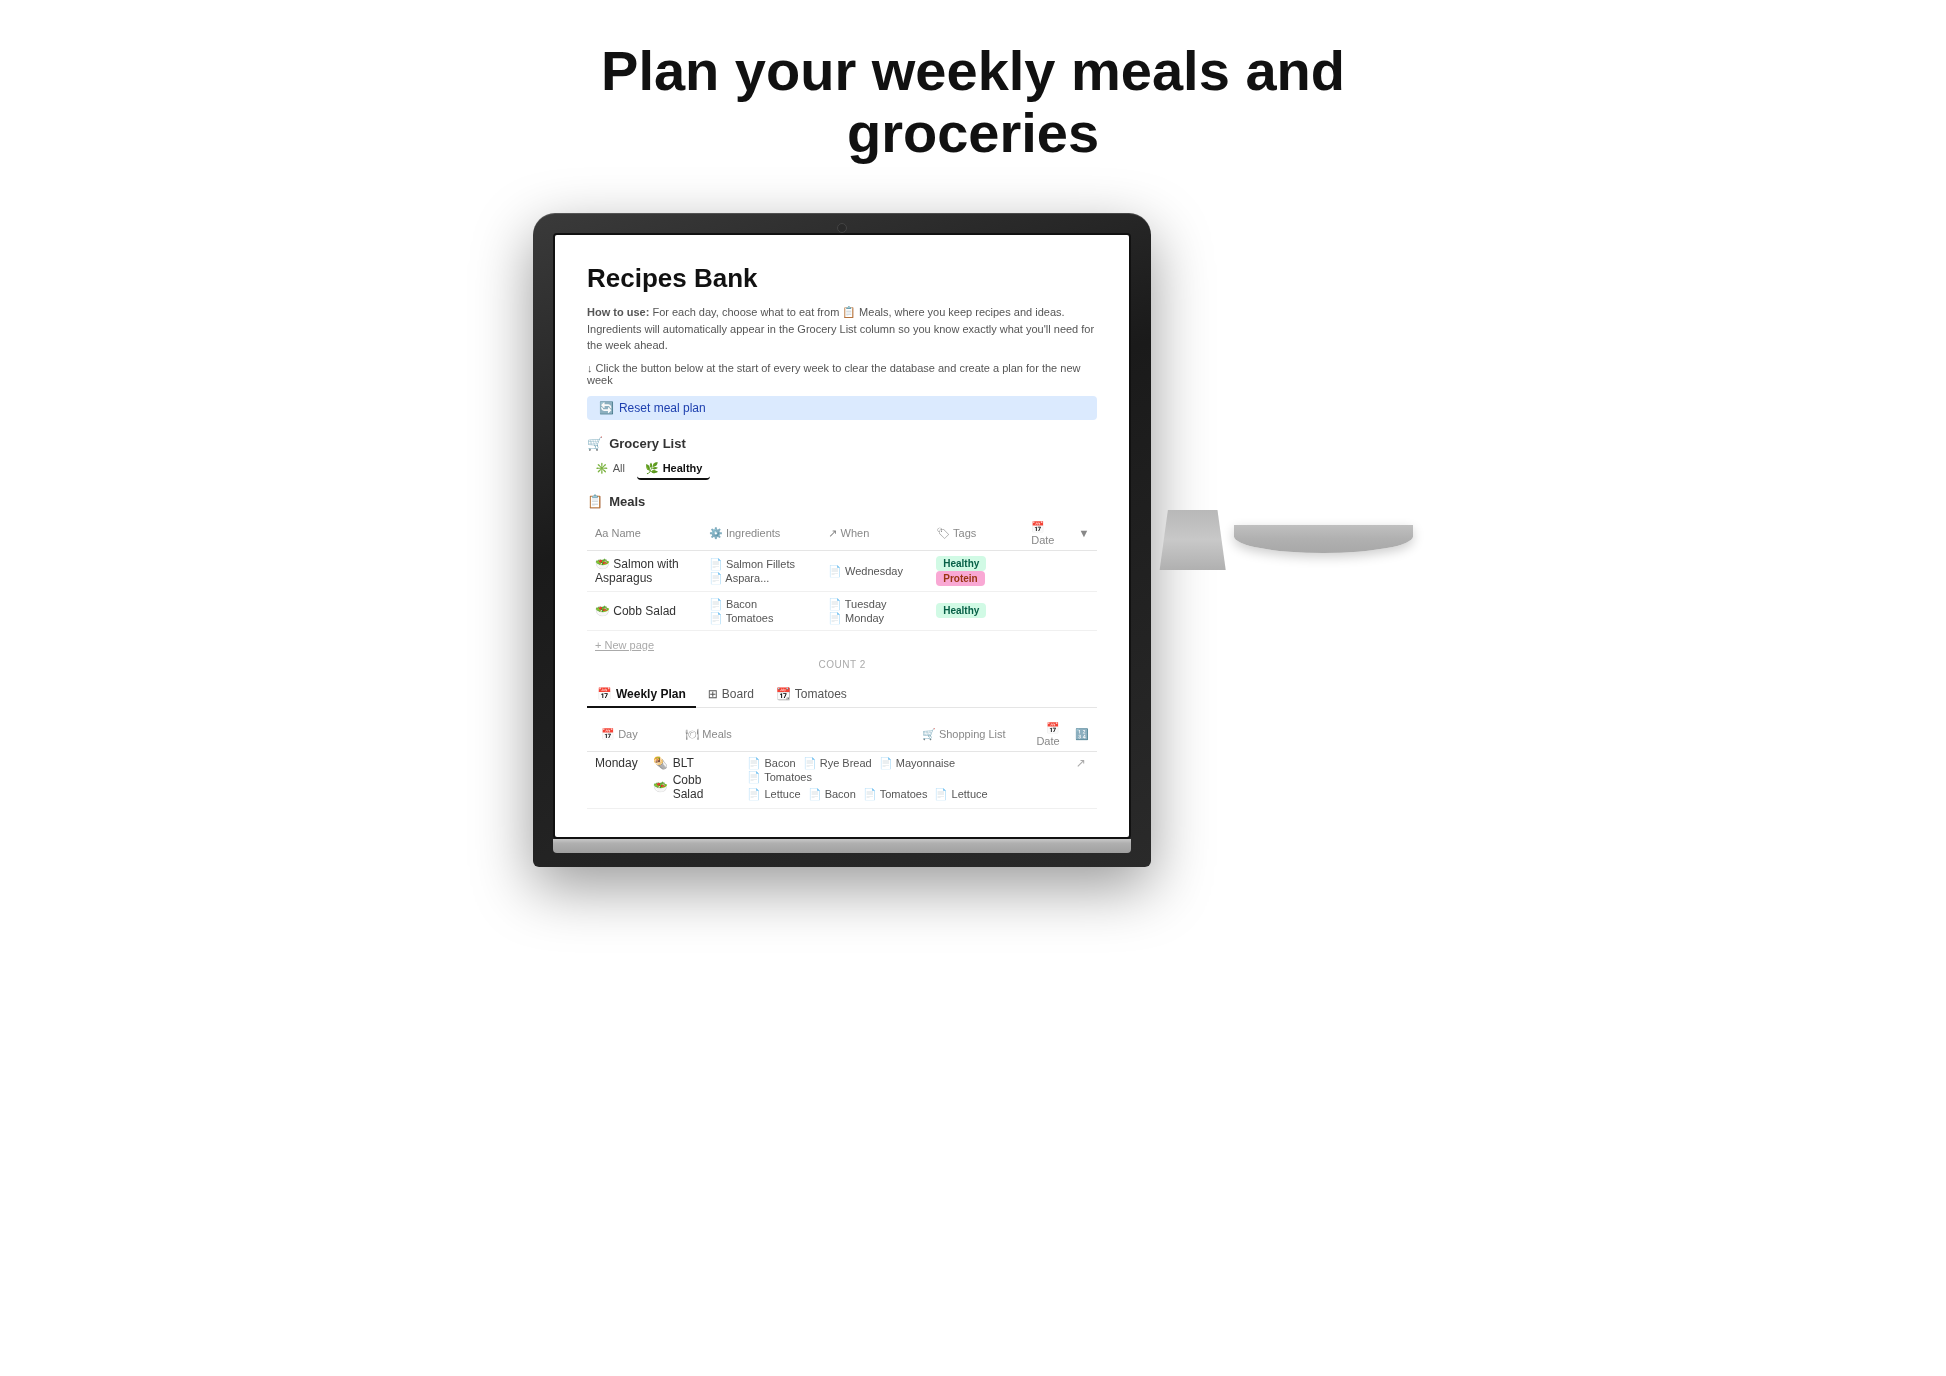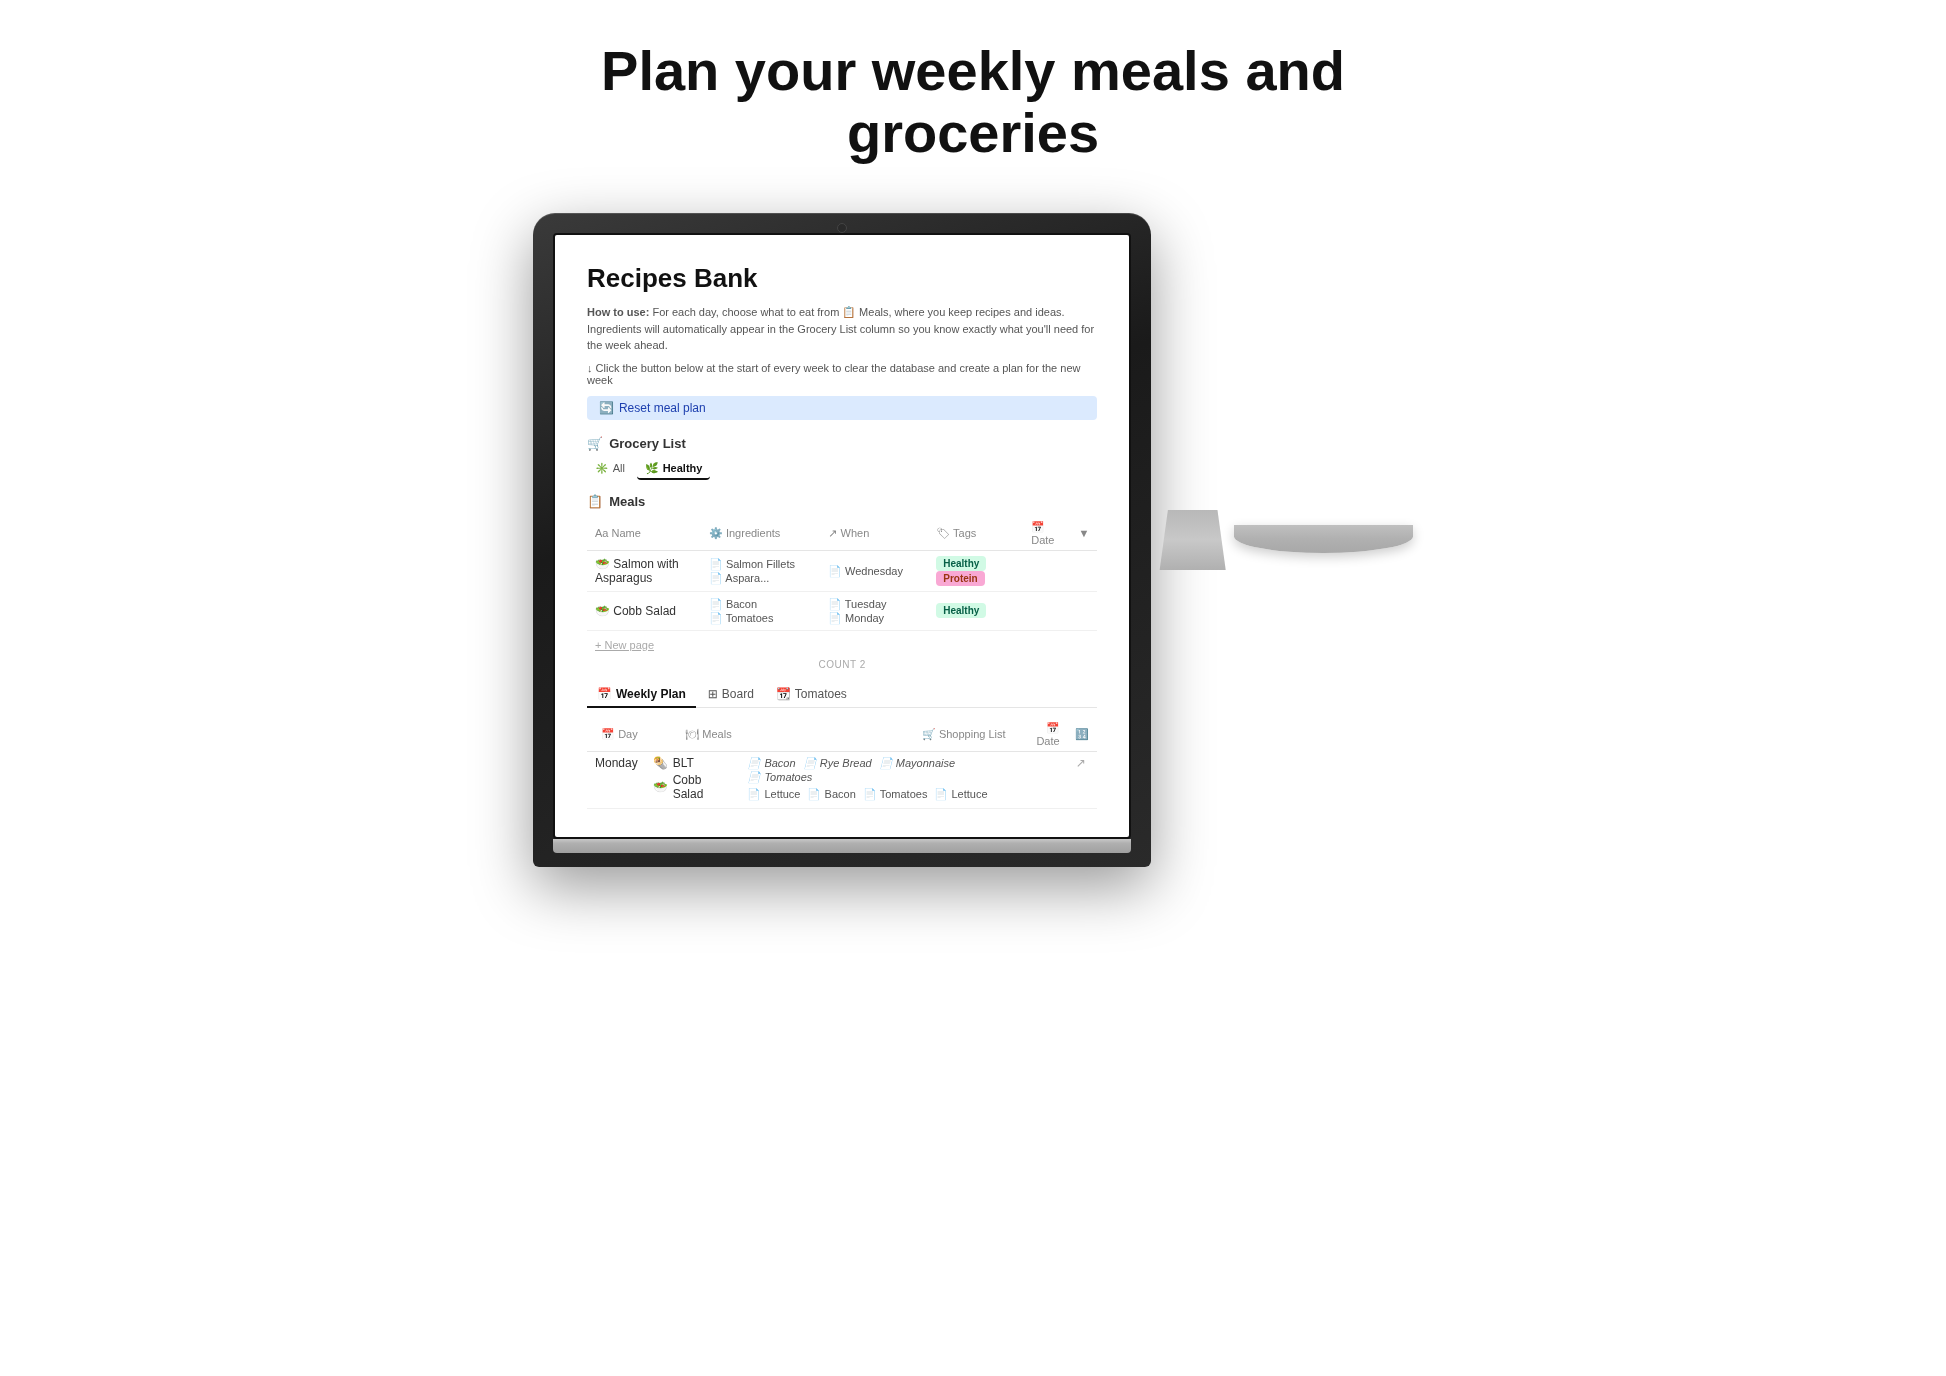--- a/index.html
+++ b/index.html
@@ -471,21 +471,21 @@
                 <div class="meal-item">
                   <span>🌯</span>
                   <span>BLT</span>
                 </div>
                 <div class="meal-item">
                   <span>🥗</span>
                   <span>Cobb Salad</span>
                 </div>
               </td>
               <td>
-                <div style="margin-bottom:3px;font-style:italic;">
+                <div style="margin-bottom:3px;">
                   <span class="ingredient-item">📄 Bacon</span>
                   <span class="ingredient-item">📄 Rye Bread</span>
                   <span class="ingredient-item">📄 Mayonnaise</span>
                   <span class="ingredient-item">📄 Tomatoes</span>
                 </div>
                 <div>
                   <span class="ingredient-item">📄 Lettuce</span>
                   <span class="ingredient-item">📄 Bacon</span>
                   <span class="ingredient-item">📄 Tomatoes</span>
                   <span class="ingredient-item">📄 Lettuce</span>

